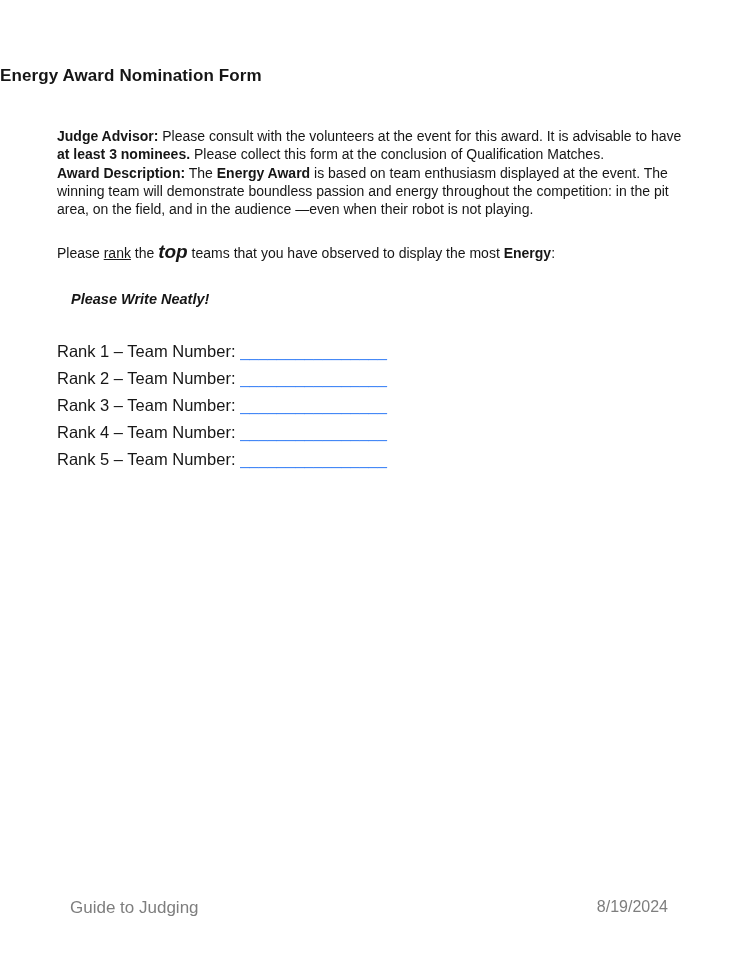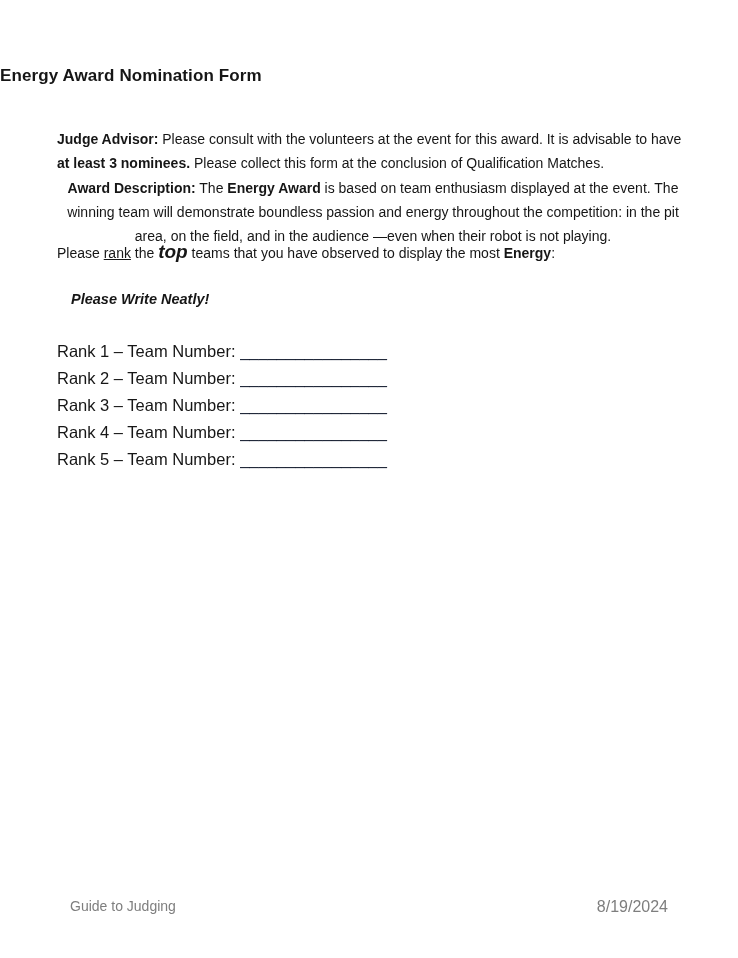--- a/index.html
+++ b/index.html
@@ -23,24 +23,24 @@
     width: 738px;
     font-size: 17px;
     font-weight: 700;
     letter-spacing: 0.1px;
   }
   .para {
     position: absolute;
     left: 57px;
     width: 632px;
     font-size: 14px;
-    line-height: 24px;
+    line-height: 18px;
   }
   .para-judge { top: 127px; }
-  .para-award { top: 176px; text-align: center; }
+  .para-award { top: 164px; }
   .para-rank  { top: 243px; line-height: 17px; width: 650px; }
   .b { font-weight: 700; }
   .u { text-decoration: underline; }
   .big-top {
     font-weight: 700;
     font-size: 19px;
     font-style: italic;
   }
   .write-neatly {
     position: absolute;
@@ -55,27 +55,27 @@
     position: absolute;
     left: 57px;
     top: 338px;
     font-size: 16.5px;
   }
   .rank-row {
     line-height: 27px;
     white-space: pre;
   }
   .rank-blank {
-    color: #0f172a;
+    color: #3b82f6;
   }
   .footer-left {
     position: absolute;
     left: 70px;
     top: 898px;
-    font-size: 14px;
+    font-size: 17px;
     color: #7e7e7e;
   }
   .footer-right {
     position: absolute;
     right: 70px;
     top: 898px;
     font-size: 16px;
     color: #7e7e7e;
   }
 </style>

